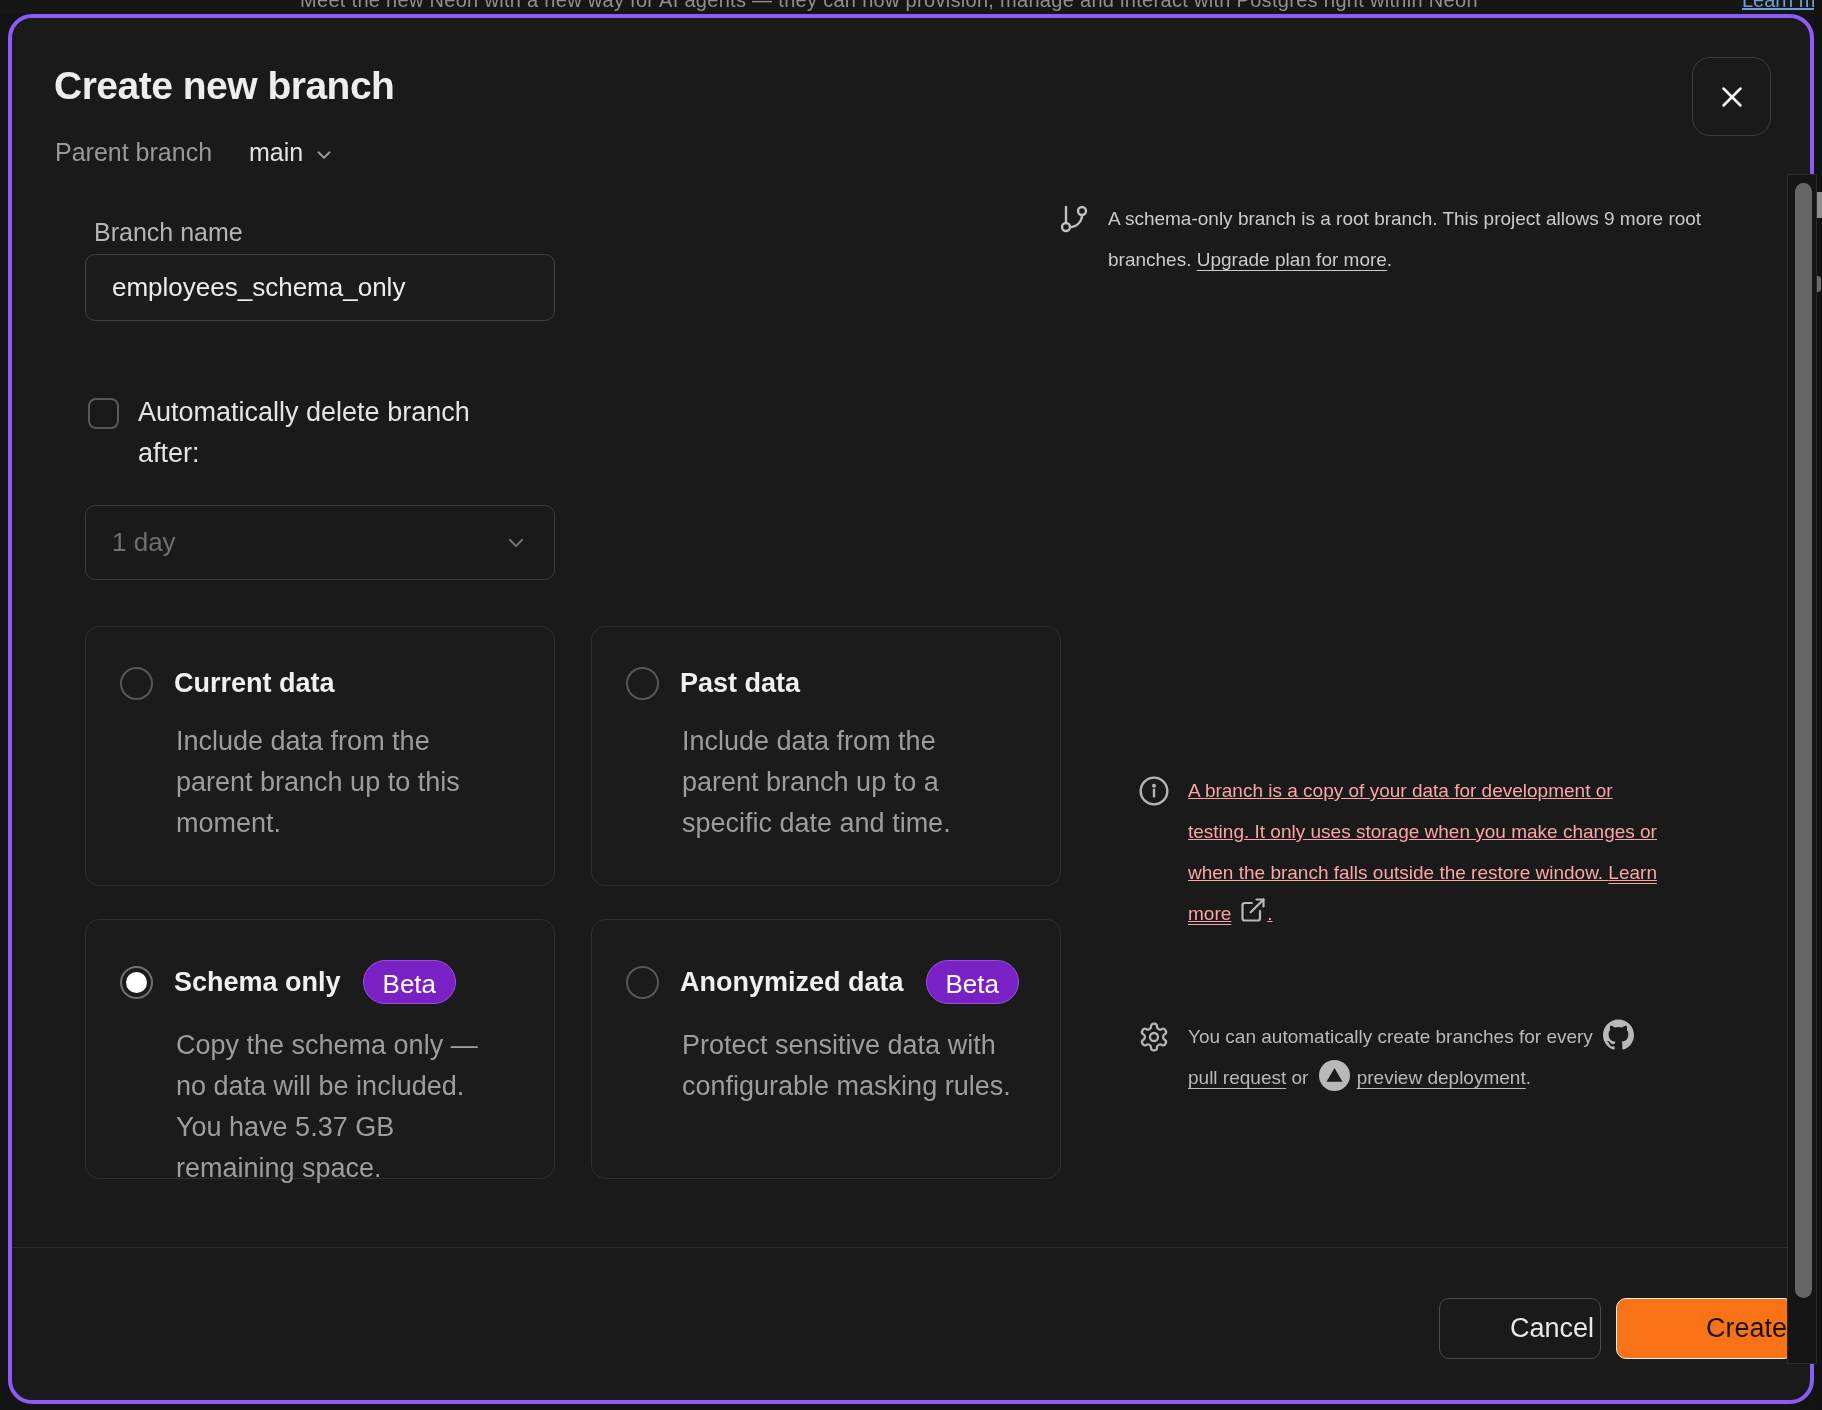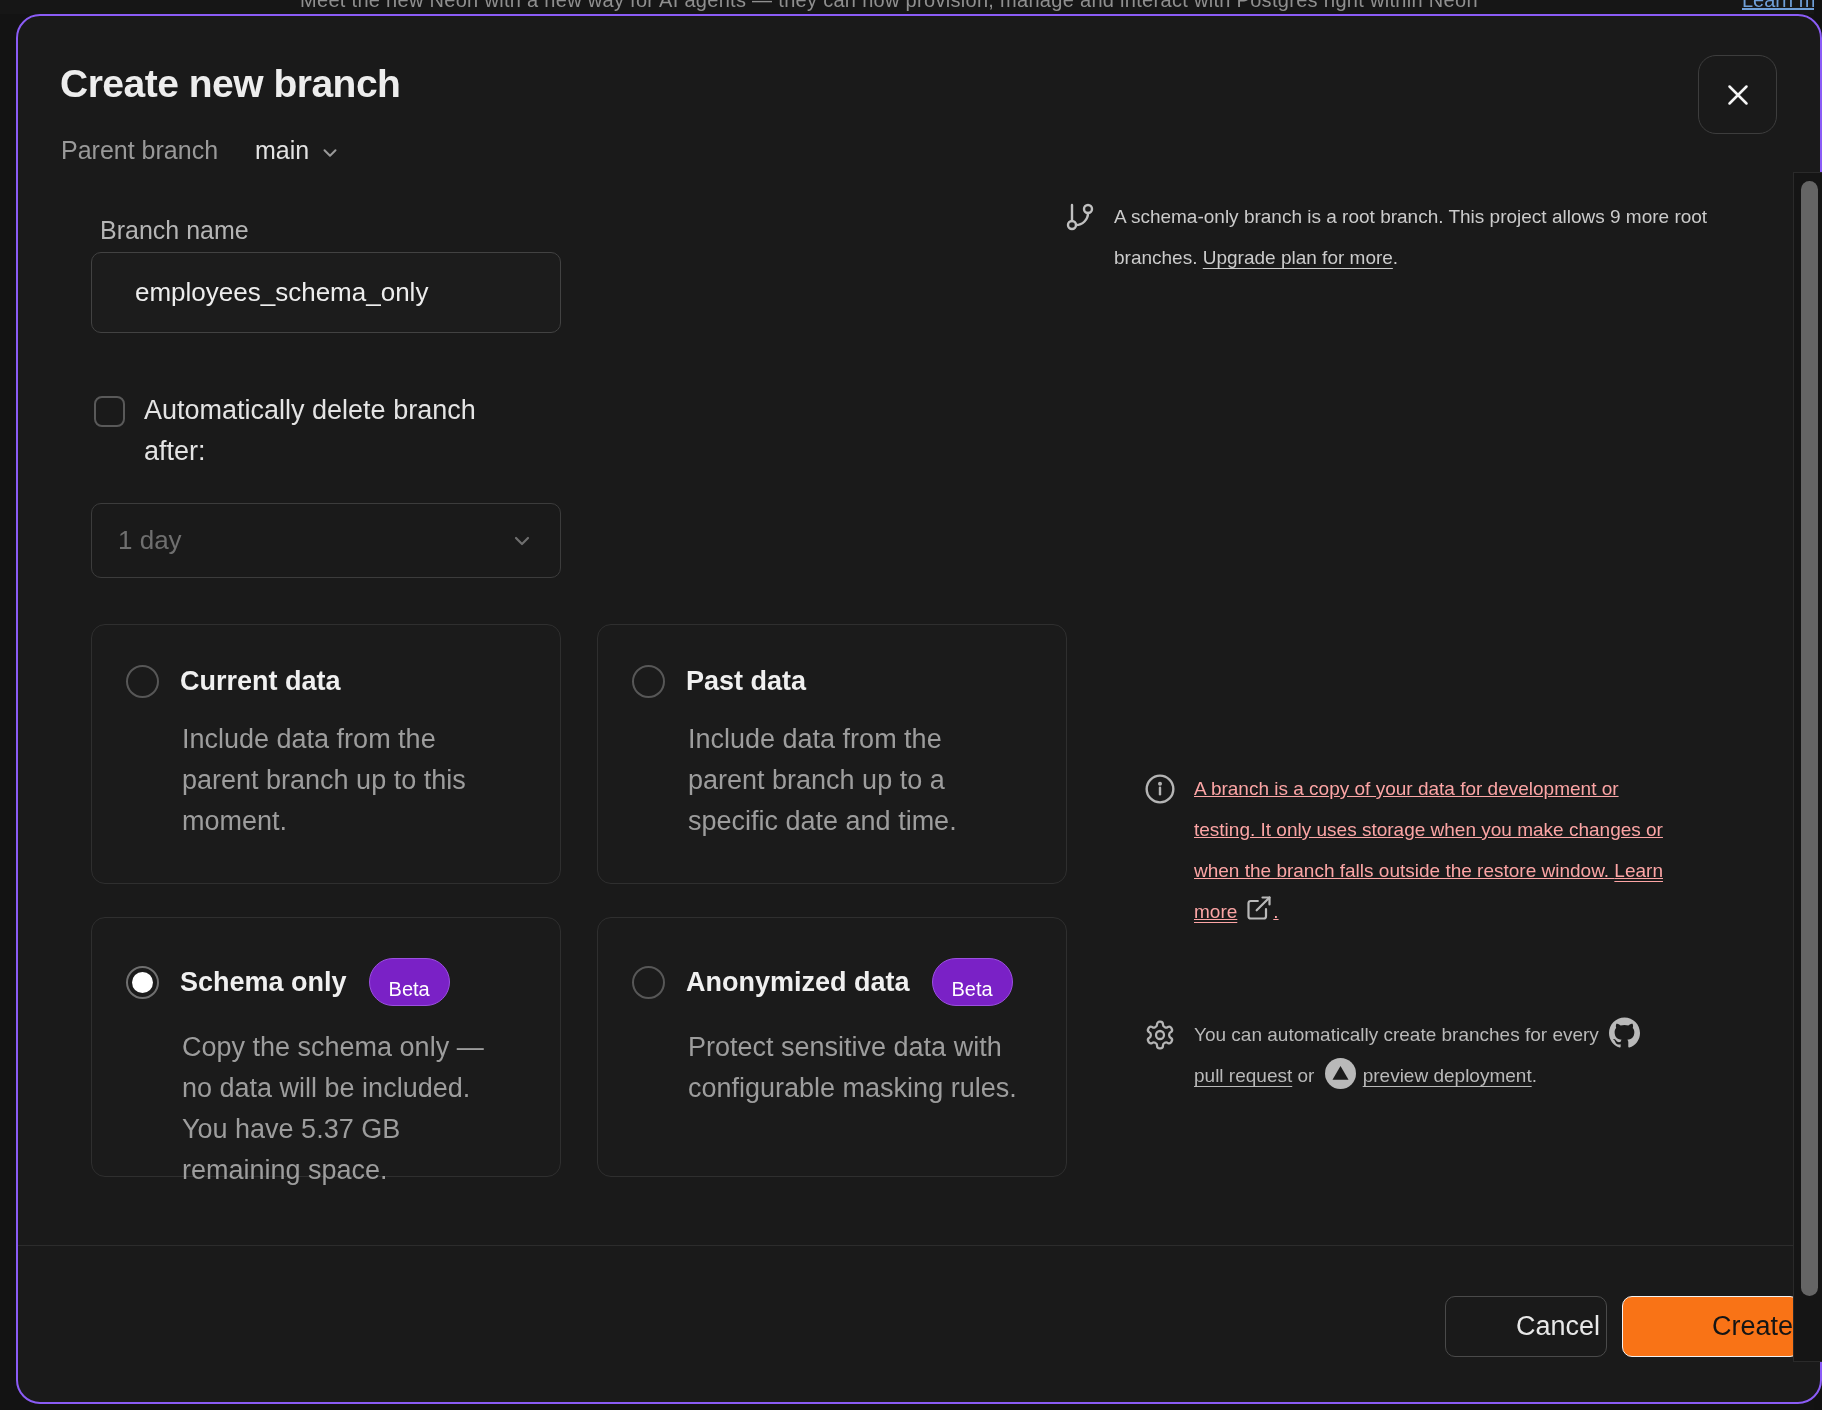--- a/index.html
+++ b/index.html
@@ -15,39 +15,39 @@
   .top-banner .banner-text { position:absolute; left:300px; top:-11px; font-size:20px; color:#8f8f8f; white-space:nowrap; letter-spacing:.3px; }
   .top-banner .banner-link { position:absolute; left:1742px; top:-11px; font-size:20px; color:#6f9fd8; text-decoration:underline; white-space:nowrap; }
 
   
   .right-sliver { position:absolute; left:1814px; top:0; width:8px; height:1410px; background:#121212; }
   .sliver-frag-a { position:absolute; left:1px; top:192px; width:7px; height:26px; background:#8d8d8d; }
   .sliver-frag-b { position:absolute; left:1px; top:276px; width:6px; height:16px; background:#6a6a6a; border-radius:3px; }
 
   
   .dialog {
-    position:absolute; left:16px; top:14px; width:1806px; height:1390px;
-    background:#1a1a1a; border:2px solid #8b5cf6; border-radius:24px;
+    position:absolute; left:8px; top:14px; width:1806px; height:1390px;
+    background:#1a1a1a; border:4px solid #8b5cf6; border-radius:24px;
   }
   .dialog-title { position:absolute; left:42px; top:46px; font-size:39px; font-weight:700; letter-spacing:-0.5px; color:#ededed; }
   .close-btn {
     position:absolute; left:1680px; top:39px; width:79px; height:79px;
     border:1px solid #3d3d3d; border-radius:18px; background:transparent;
     display:flex; align-items:center; justify-content:center; cursor:pointer; padding:0;
   }
   .parent-row { position:absolute; left:43px; top:120px; display:flex; align-items:center; }
   .parent-label { font-size:25px; color:#999999; }
   .parent-value { font-size:25px; color:#e2e2e2; margin-left:37px; }
   .parent-chevron { margin-left:10px; margin-top:4px; }
 
   .field-label { position:absolute; left:82px; top:200px; font-size:25px; color:#b5b5b5; }
   .branch-input {
-    position:absolute; left:73px; top:236px; width:470px; height:81px;
+    position:absolute; left:73px; top:236px; width:470px; height:67px;
     background:#1c1c1c; border:1px solid #424242; border-radius:10px;
-    color:#ededed; font-size:26px; font-family:"Liberation Sans",sans-serif; padding:0 43px; outline:none;
+    color:#ededed; font-size:26px; font-family:"Liberation Sans",sans-serif; padding:0 26px; outline:none;
   }
 
   .autodelete-row { position:absolute; left:76px; top:374px; display:flex; align-items:flex-start; }
   .checkbox { width:31px; height:31px; border:2px solid #595959; border-radius:8px; background:transparent; flex:0 0 31px; margin-top:6px; cursor:pointer; }
   .autodelete-label { margin-left:19px; width:400px; font-size:27px; line-height:41px; color:#e4e4e4; cursor:pointer; }
 
   .ttl-select {
     position:absolute; left:73px; top:487px; width:470px; height:75px;
     border:1px solid #3c3c3c; border-radius:10px; background:transparent;
     display:flex; align-items:center; padding:0 26px; cursor:default;
@@ -59,22 +59,22 @@
   .card {
     height:260px; border:1px solid #2f2f2f; border-radius:14px; background:#1b1b1b;
     padding:40px 28px 0 34px; cursor:pointer;
   }
   .card-head { display:flex; align-items:center; }
   .radio { width:33px; height:33px; border-radius:50%; border:2px solid #575757; flex:0 0 33px; position:relative; }
   .radio.selected { border-color:#6f6f6f; }
   .radio.selected::after { content:''; position:absolute; inset:4px; border-radius:50%; background:#ffffff; }
   .card-title { margin-left:21px; font-size:27px; font-weight:700; color:#f0f0f0; }
   .badge {
-    margin-left:22px; font-size:20px; color:#ffffff; background:#7a21c6; border:1px solid #9b4fe0;
-    border-radius:999px; padding:20px 19px 6px; line-height:1;
+    margin-left:22px; font-size:26px; color:#ffffff; background:#7a21c6; border:1px solid #9b4fe0;
+    border-radius:999px; padding:10px 19px 6px; line-height:1;
   }
   .card-desc { margin:21px 0 0 56px; width:330px; font-size:27px; line-height:41px; color:#9d9d9d; }
 
   
   .note { position:absolute; display:flex; align-items:flex-start; }
   .note-icon { flex:0 0 32px; margin-top:5px; }
   .note-text { margin-left:18px; font-size:19px; line-height:41px; }
   .note-root { left:1046px; top:180px; }
   .note-root .note-text { width:615px; color:#cbcbcb; }
   .note-info { left:1126px; top:752px; }

